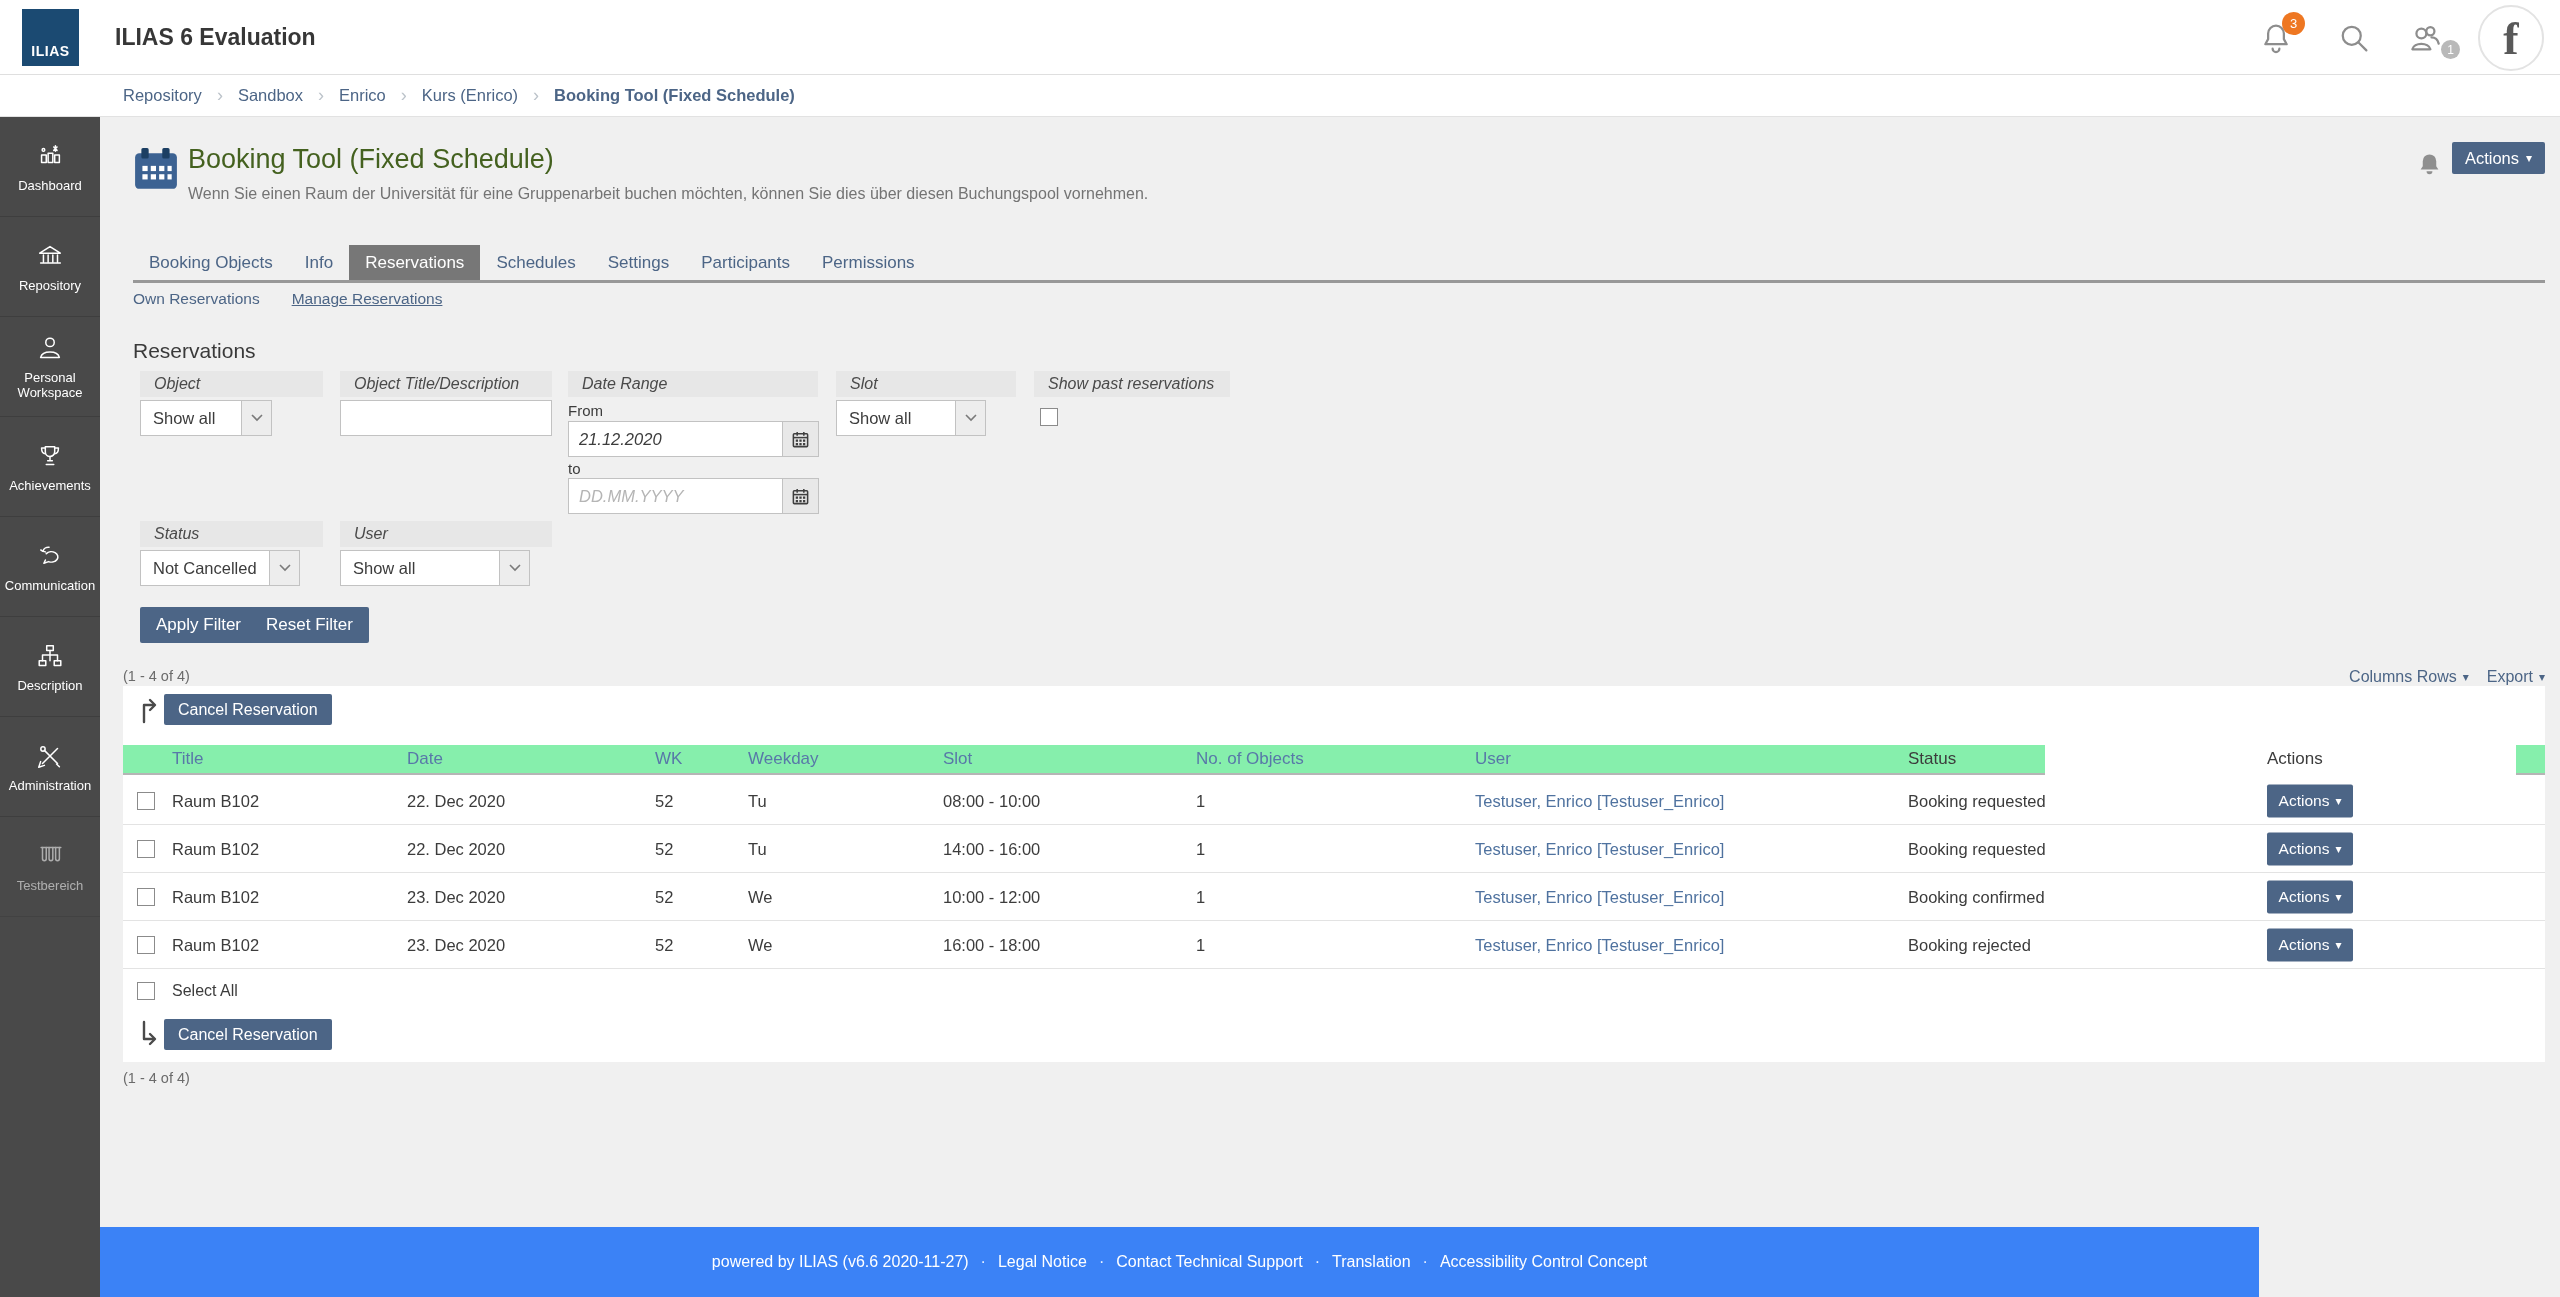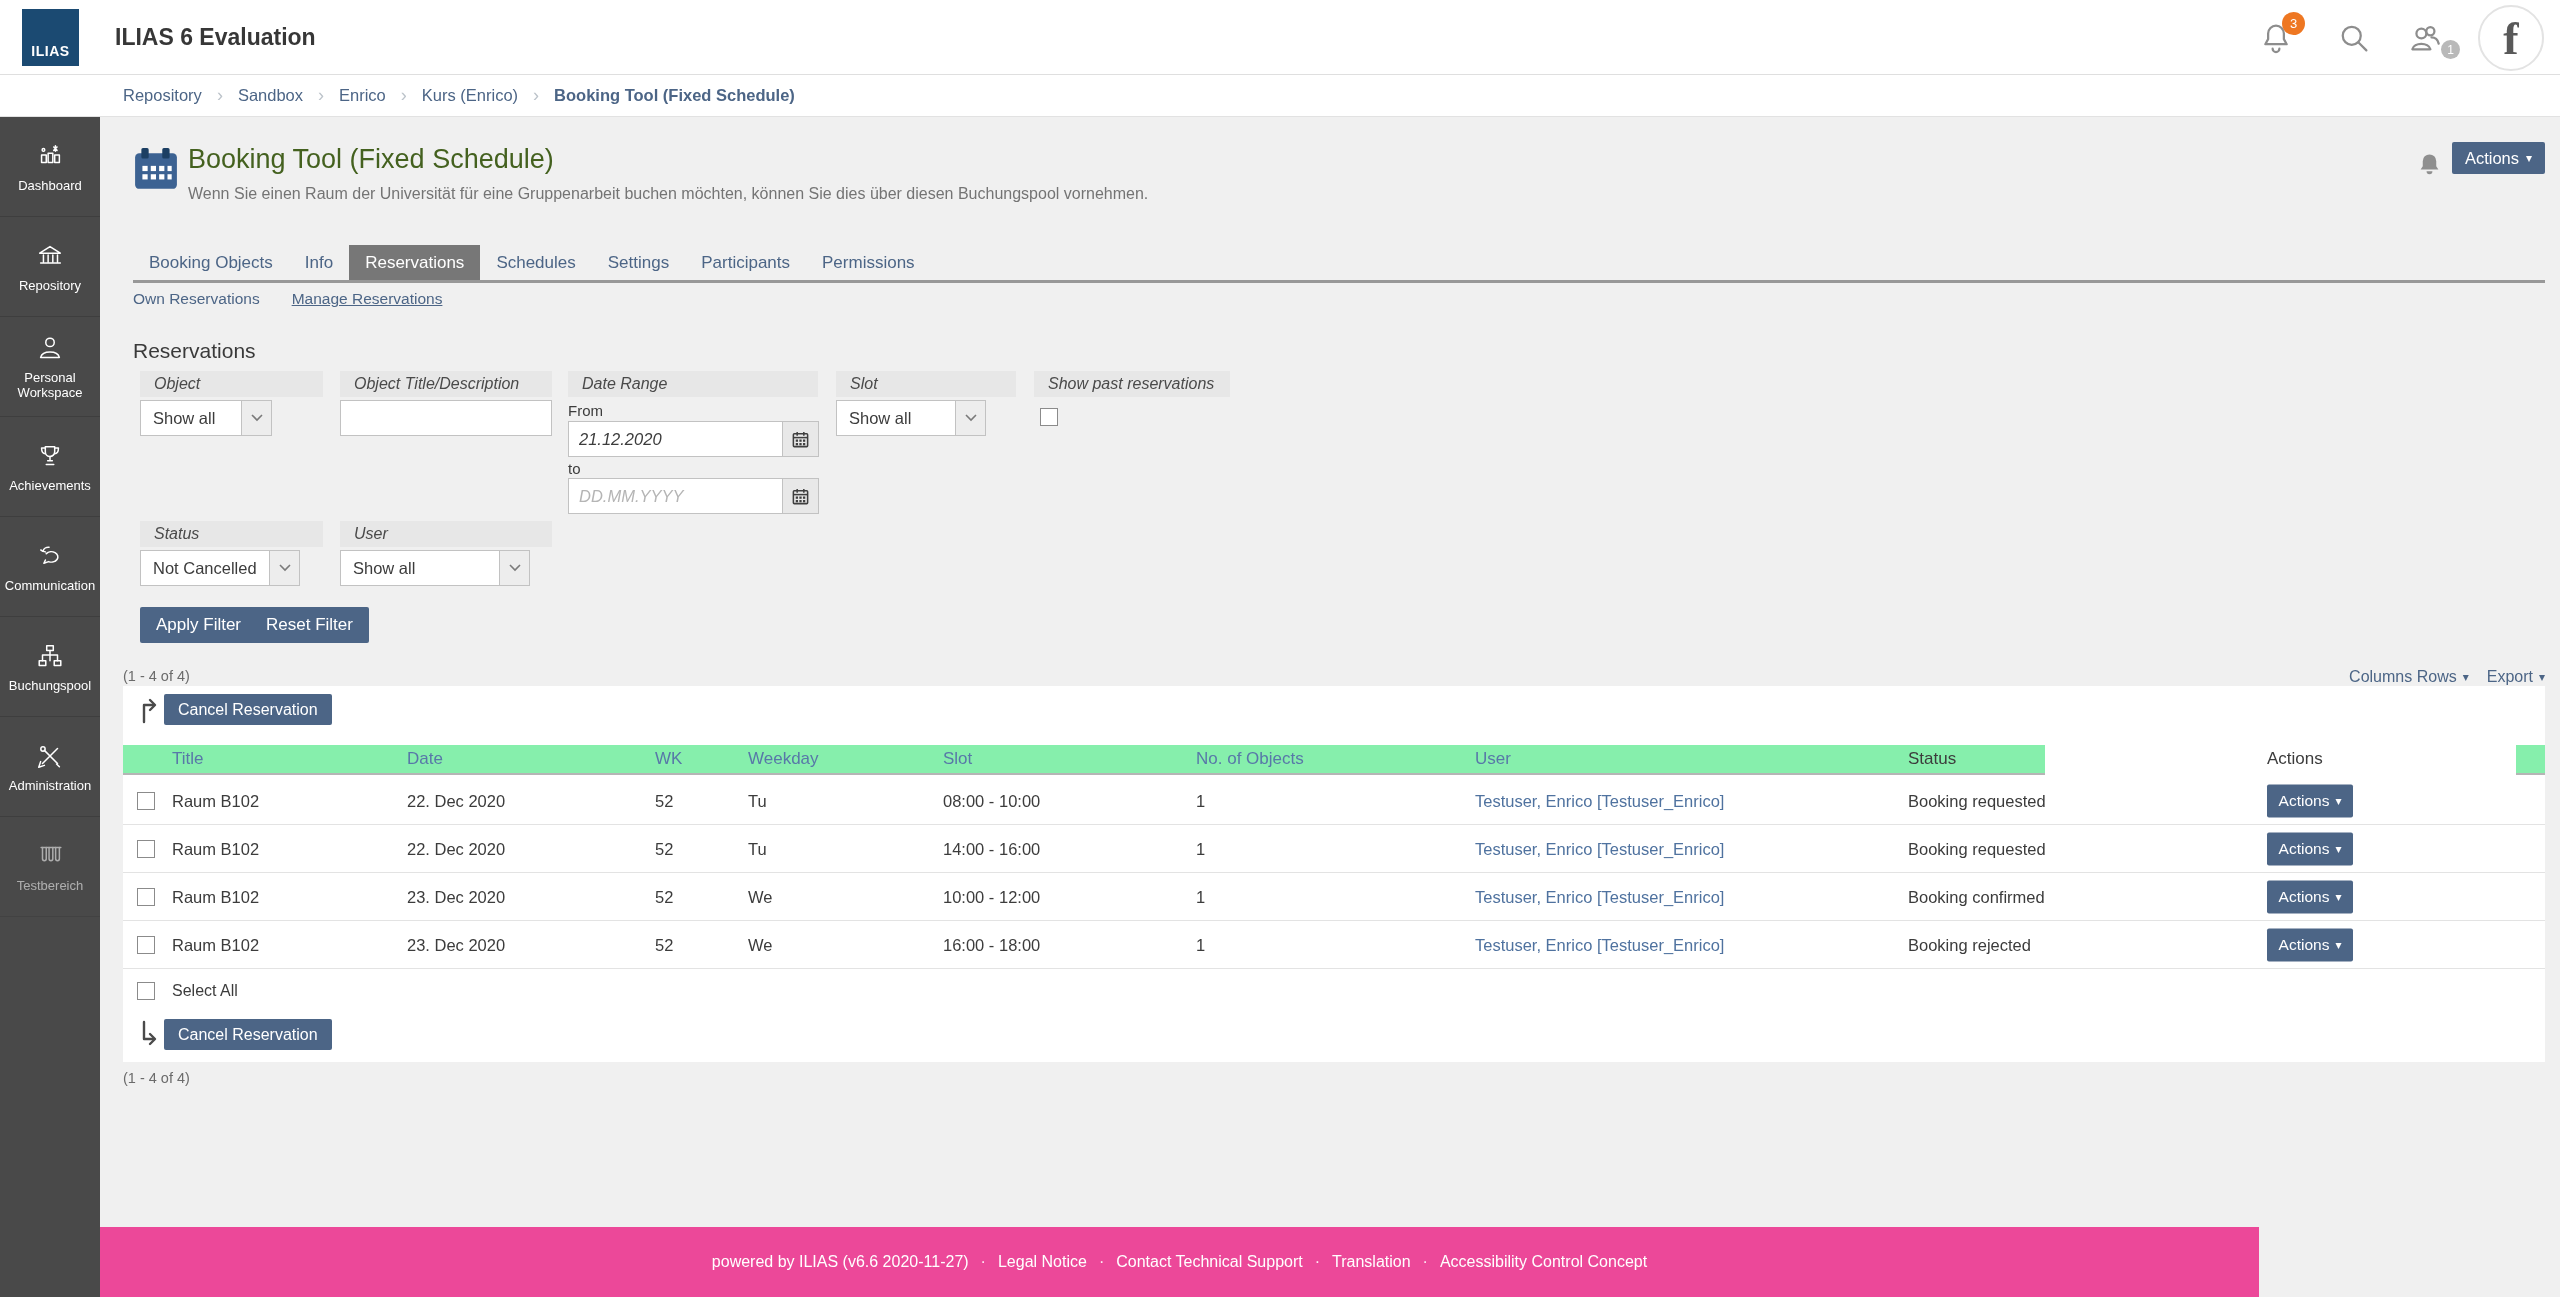--- a/index.html
+++ b/index.html
@@ -79,21 +79,21 @@
   .c-check{left:14px;} .c-title{left:49px;} .c-date{left:284px;} .c-wk{left:532px;} .c-weekday{left:625px;}
   .c-slot{left:820px;} .c-objects{left:1073px;} .c-user{left:1352px;} .c-status{left:1785px;} .c-actions{left:2144px;}
   .rowactions { position:absolute; left:2144px; width:86px; height:33px; font-size:15.5px; gap:6px; top:50%; transform:translateY(-50%); }
   .selallrow { position:absolute; left:0; top:283px; width:2422px; height:44px; background:#fff; }
   .selalllabel { position:absolute; left:49px; top:50%; transform:translateY(-50%); font-size:16px; color:#3c3c3c; }
   
   .ddmenu { position:absolute; left:2167px; top:705px; width:285px; background:#f7f7f7; border:1px solid #cfcfcf;
             box-shadow:1px 3px 7px rgba(0,0,0,.22); z-index:15; padding:5px 0; }
   .dditem { height:31px; display:flex; align-items:center; padding-left:22px; font-size:18px; color:#383838; cursor:pointer; }
   
-  .footer { position:absolute; left:100px; top:1227px; width:2159px; height:70px; background:#ec4899; color:#fff;
+  .footer { position:absolute; left:100px; top:1227px; width:2159px; height:70px; background:#3b82f6; color:#fff;
             display:flex; align-items:center; justify-content:center; gap:12px; font-size:16px; z-index:26; }
   .footer .flink { cursor:pointer; }
   .fsep { opacity:.9; }
 </style>
 </head>
 <body>
 
 <div class="tophdr">
   <div class="logo">ILIAS</div>
   <div class="apptitle">ILIAS 6 Evaluation</div>
@@ -191,21 +191,21 @@
   </div>
   <div class="sitem">
     <span>
       <svg width="30" height="30" viewBox="0 0 32 32" fill="none" stroke="#fff" stroke-width="1.6" stroke-linecap="round" stroke-linejoin="round">
         <rect x="12.5" y="5" width="7" height="5"></rect>
           <rect x="4.5" y="21" width="7" height="5"></rect>
           <rect x="20.5" y="21" width="7" height="5"></rect>
         <path d="M16 10v5M16 15H8v6M16 15h8v6M16 15v6"></path>
       </svg>
     </span>
-    <span>Buchungspool</span>
+    <span>Description</span>
   </div>
   <div class="sitem">
     <span>
       <svg width="30" height="30" viewBox="0 0 32 32" fill="none" stroke="#fff" stroke-width="1.6" stroke-linecap="round" stroke-linejoin="round">
         <path d="M10 10l14 14M24 8L8 24"></path>
           <circle cx="8.5" cy="8.5" r="2.3"></circle>
           <path d="M23 24.5l3 3M6 22l-2 6 6-2"></path>
       </svg>
     </span>
     <span>Administration</span>

